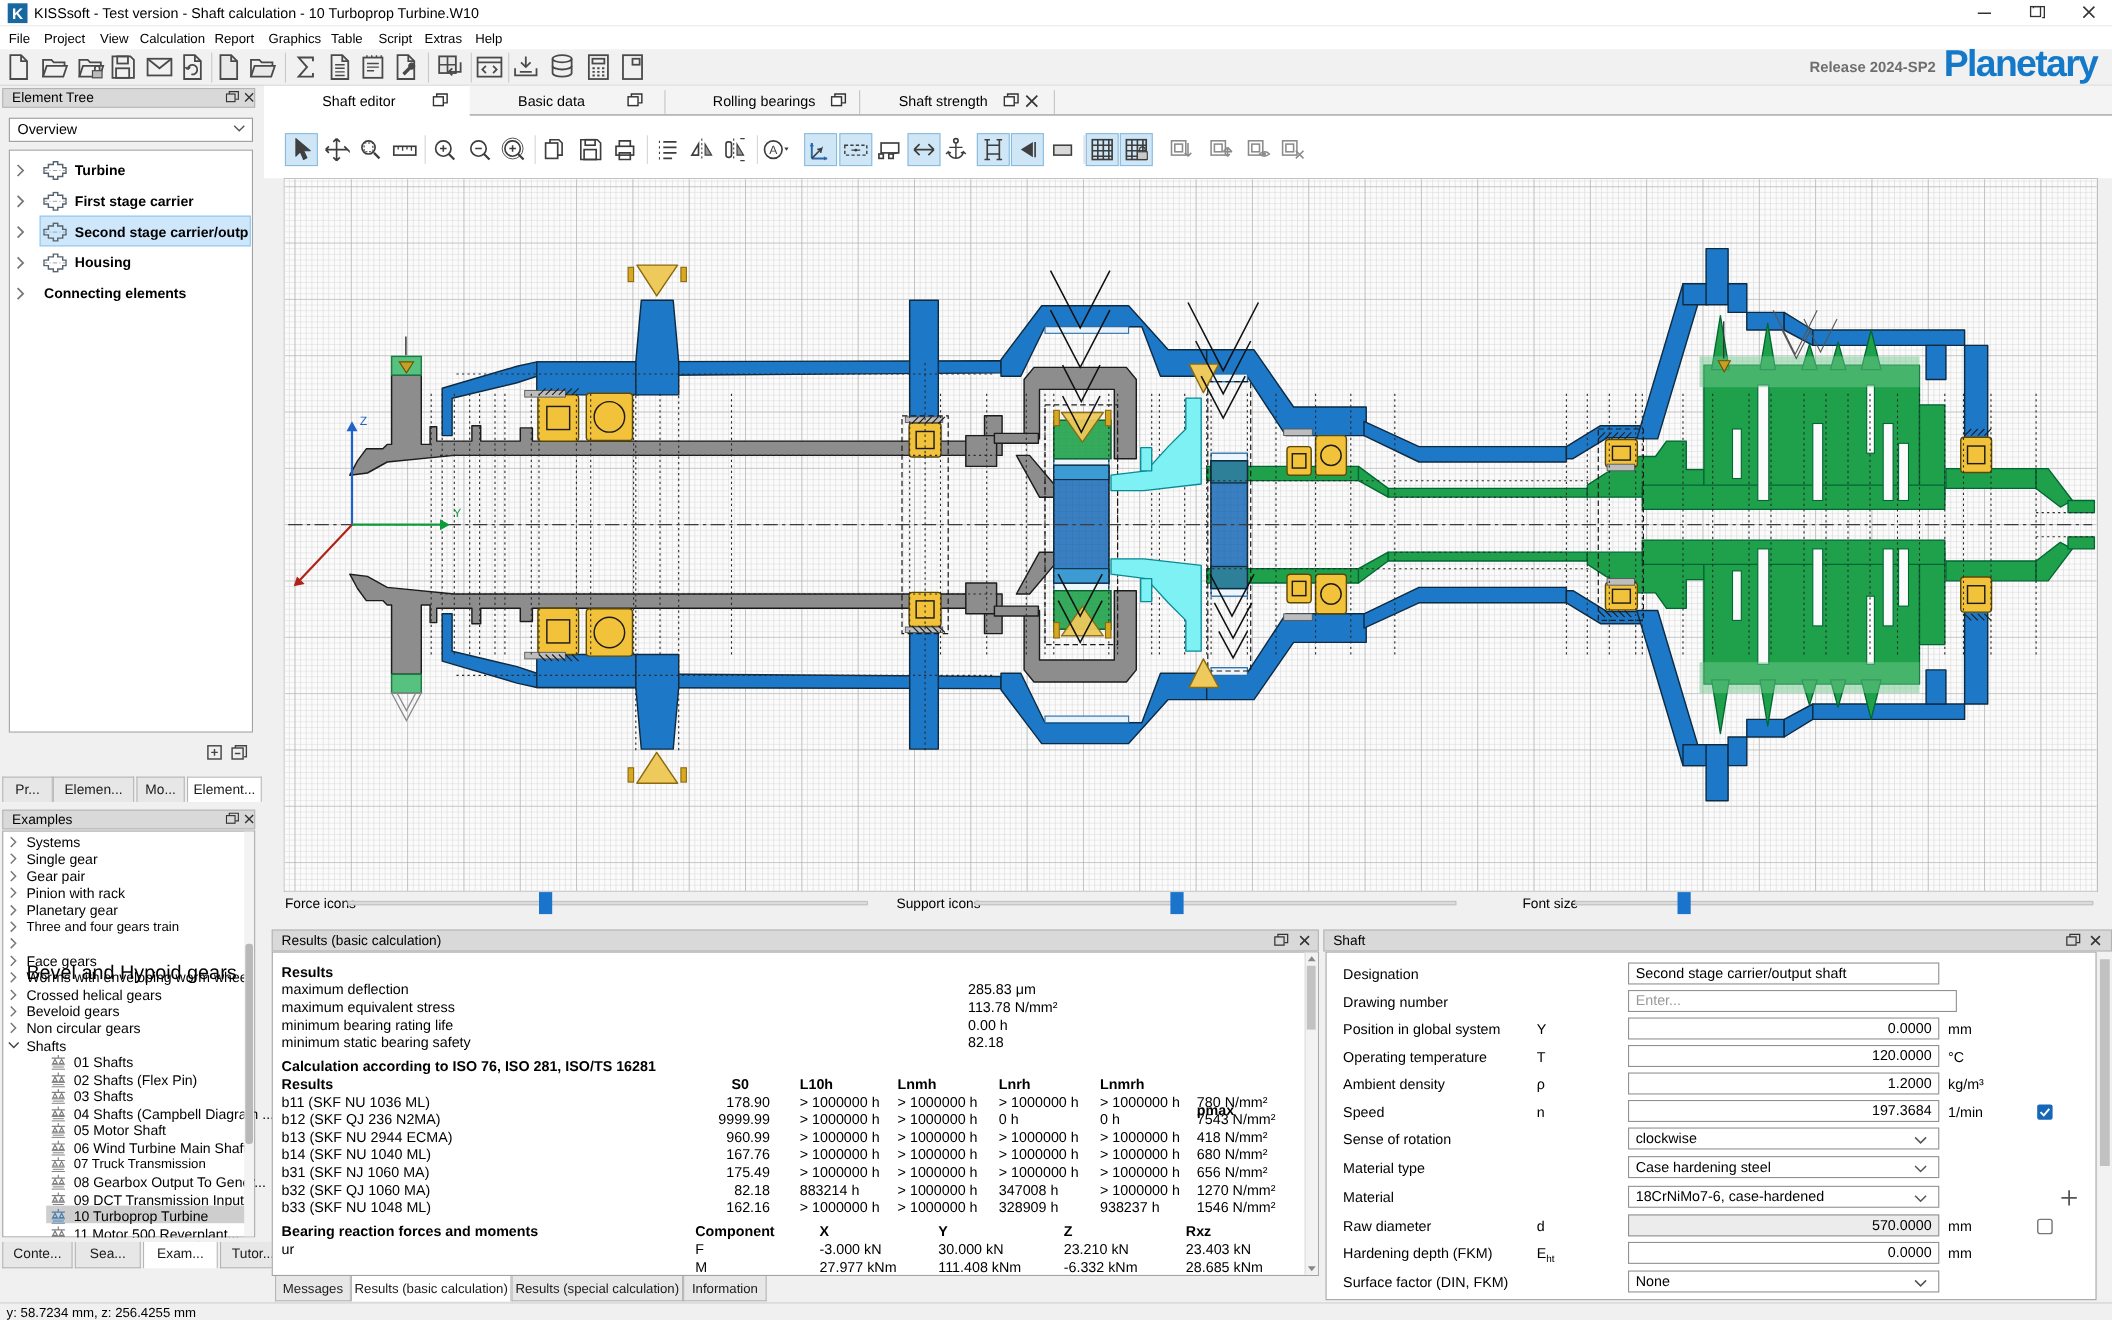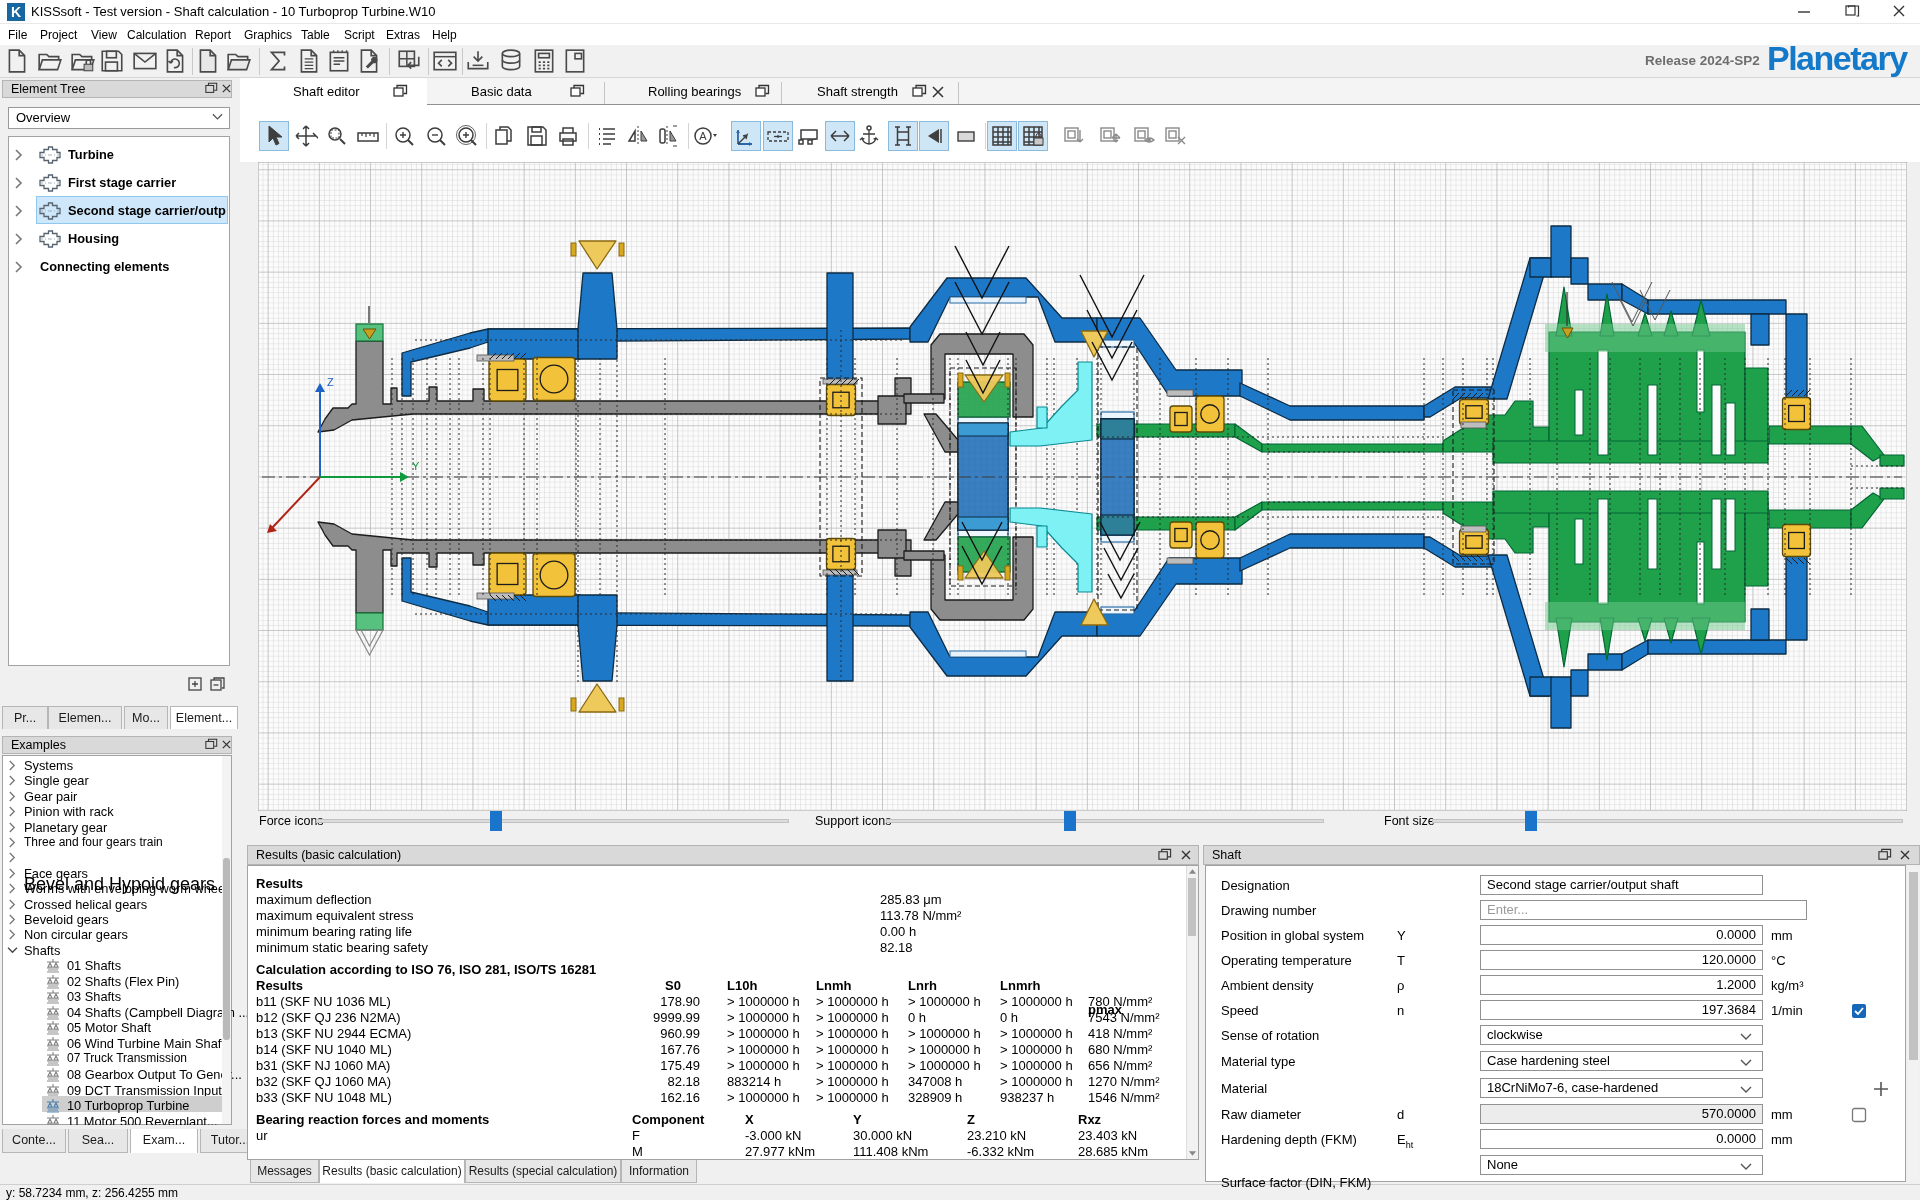--- a/index.html
+++ b/index.html
@@ -832,21 +832,21 @@
       <rect x="1" y="4" width="9" height="8" fill="none" stroke="#333" stroke-width="1.2"></rect>
       <path d="M4,4 v-2.5 h9.5 v8 h-3" fill="none" stroke="#333" stroke-width="1.2"></path>
     </svg>
 <svg class="abs" style="left:1899px;top:849px;" width="12" height="12" viewBox="0 0 12 12">
       <path d="M2,2 l8,8 M10,2 l-8,8" stroke="#333" stroke-width="1.4"></path>
     </svg>
 <div class="abs" style="left:1205px;top:865px;width:701px;height:317px;background:#fff;border:1px solid #a2a2a2;"></div>
 <div class="txt" style="left:1221px;top:878px;">Designation</div>
     <div class="field" style="left:1480px;top:875px;width:283px;">Second stage carrier/output shaft</div>
     <div class="txt" style="left:1221px;top:903px;">Drawing number</div>
-    <div class="field" style="left:1480px;top:900px;width:327px;color:#9a9a9a;">Enter...</div>
+    <div class="field" style="left:1480px;top:900px;width:299px;color:#9a9a9a;">Enter...</div>
     <div class="txt" style="left:1221px;top:928px;">Position in global system</div>
     <div class="txt" style="left:1397px;top:928px;">Y</div>
     <div class="field fr" style="left:1480px;top:925px;width:283px;">0.0000</div>
     <div class="txt" style="left:1771px;top:928px;">mm</div>
     <div class="txt" style="left:1221px;top:953px;">Operating temperature</div>
     <div class="txt" style="left:1397px;top:953px;">T</div>
     <div class="field fr" style="left:1480px;top:950px;width:283px;">120.0000</div>
     <div class="txt" style="left:1771px;top:953px;">°C</div>
     <div class="txt" style="left:1221px;top:978px;">Ambient density</div>
     <div class="txt" style="left:1397px;top:978px;">ρ</div>
@@ -879,21 +879,21 @@
     <div class="txt" style="left:1397px;top:1107px;">d</div>
     <div class="field fr" style="left:1480px;top:1104px;width:283px;background:#ececec;">570.0000</div>
     <div class="txt" style="left:1771px;top:1107px;">mm</div>
     <svg class="abs" style="left:1851px;top:1107px;" width="16" height="16" viewBox="0 0 16 16">
       <rect x="1.5" y="1.5" width="13" height="13" rx="2" fill="#fff" stroke="#777" stroke-width="1.3"></rect>
     </svg>
     <div class="txt" style="left:1221px;top:1132px;">Hardening depth (FKM)</div>
     <div class="txt" style="left:1397px;top:1132px;">E<sub style="font-size:9px">ht</sub></div>
     <div class="field fr" style="left:1480px;top:1129px;width:283px;">0.0000</div>
     <div class="txt" style="left:1771px;top:1132px;">mm</div>
-    <div class="txt" style="left:1221px;top:1158px;margin-top:17px;">Surface factor (DIN, FKM)</div>
+    <div class="txt" style="left:1221px;top:1158px;">Surface factor (DIN, FKM)</div>
     <div class="field" style="left:1480px;top:1155px;width:283px;">None</div>
     <svg class="abs" style="left:1740px;top:1163px;" width="12" height="8" viewBox="0 0 12 8">
       <path d="M1,1 l5,5 l5,-5" fill="none" stroke="#555" stroke-width="1.4"></path>
     </svg>
     <svg class="abs" style="left:1872px;top:1080px;" width="18" height="18" viewBox="0 0 18 18">
       <path d="M9,2 V16 M2,9 H16" stroke="#555" stroke-width="1.6"></path>
     </svg>
 <div class="abs" style="left:1908px;top:866px;width:11px;height:315px;background:#f2f2f2;"></div>
 <div class="abs" style="left:1909px;top:872px;width:9px;height:188px;background:#c2c2c2;"></div>
 </div>

